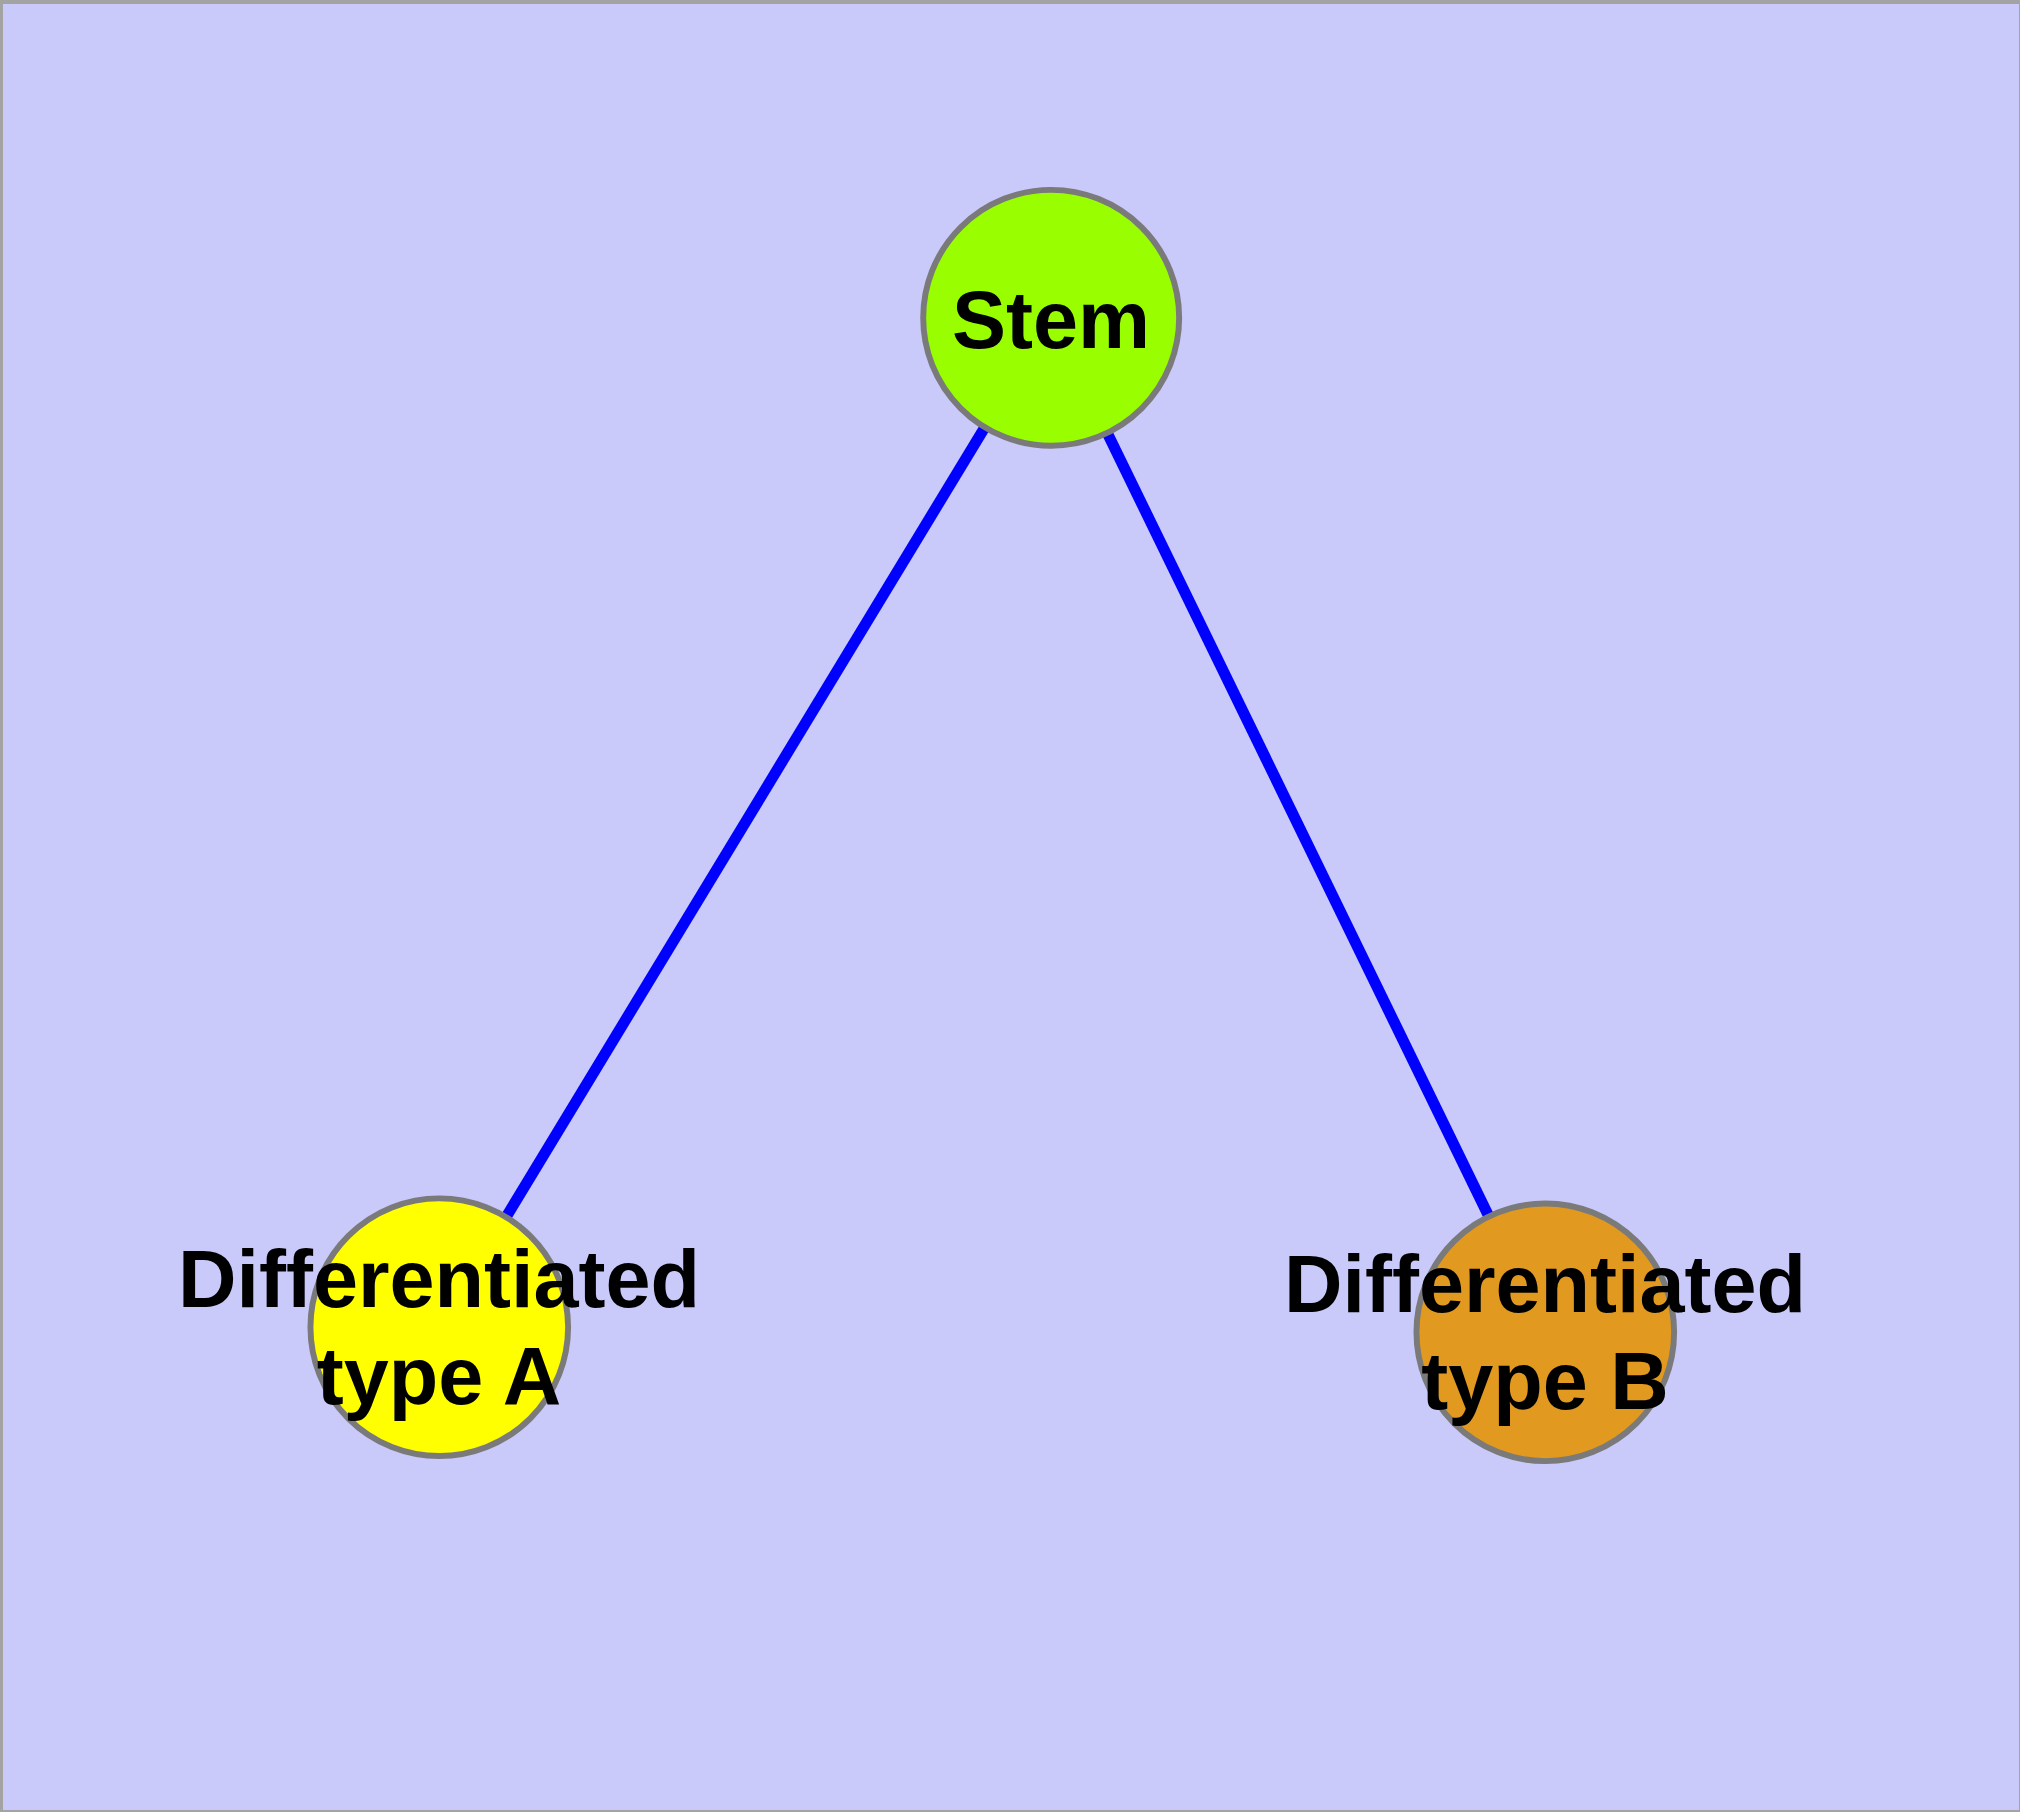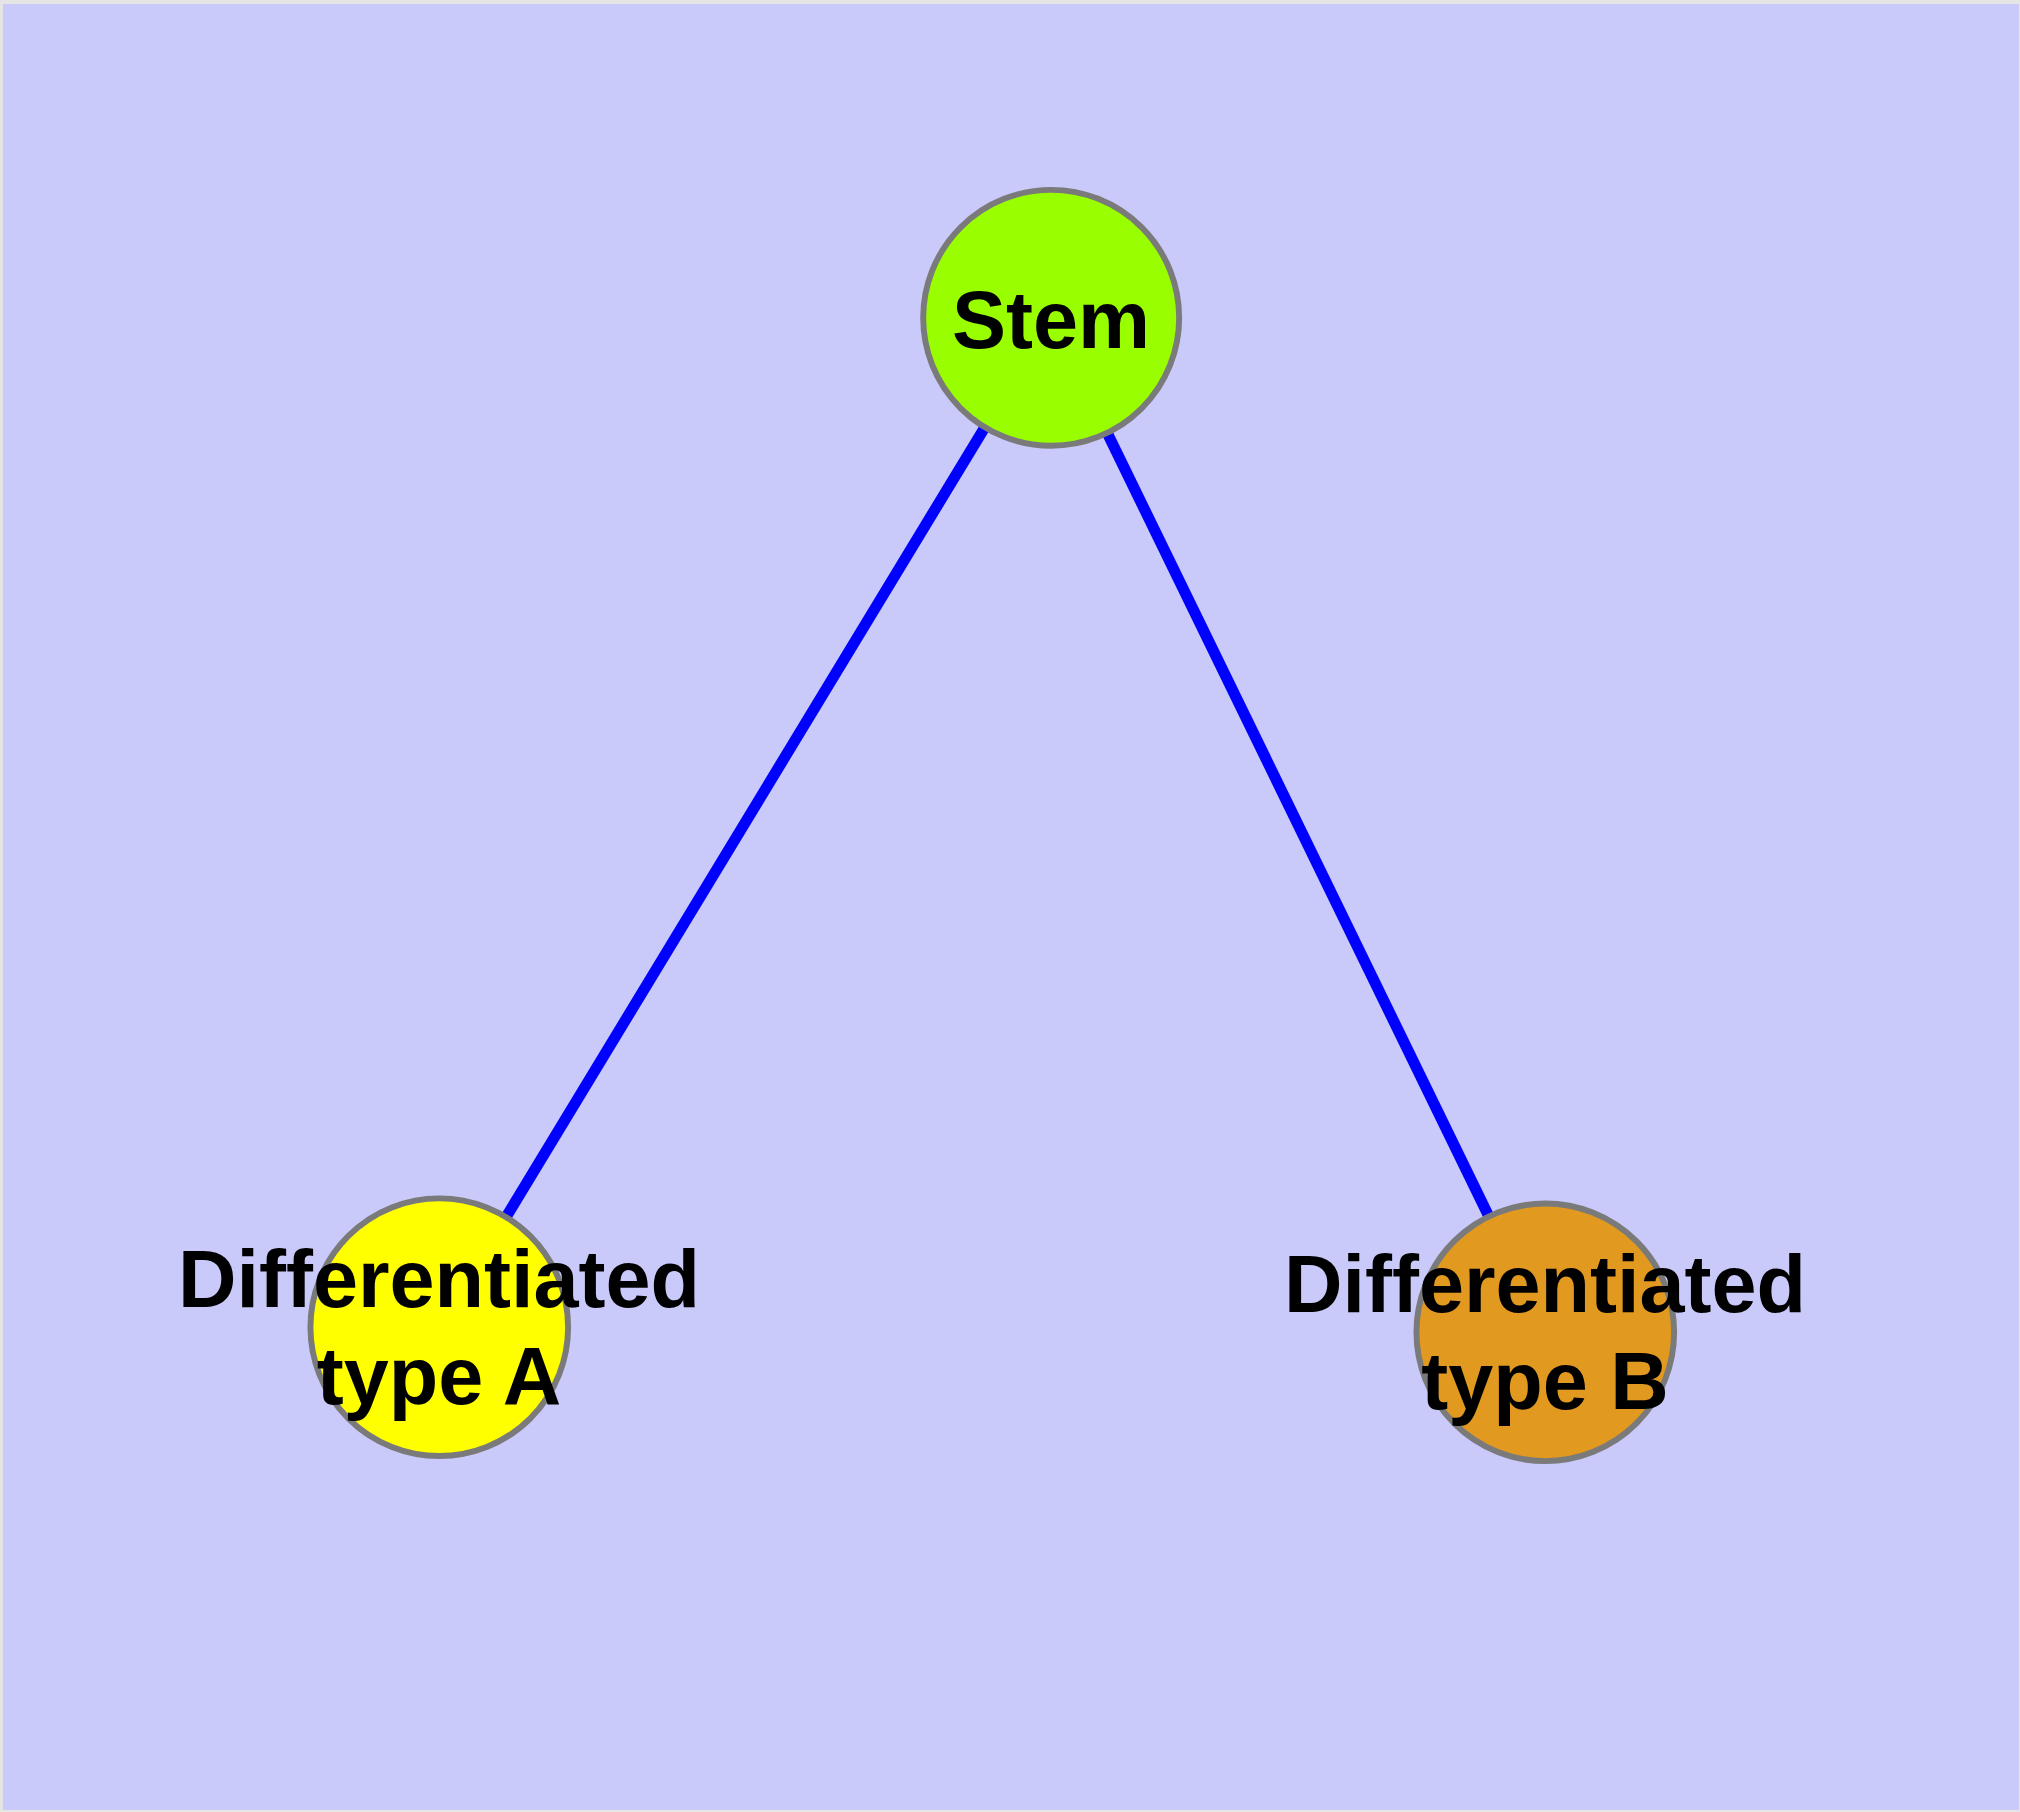--- a/index.html
+++ b/index.html
@@ -4,21 +4,21 @@
 <style>
   html, body {
     margin: 0;
     padding: 0;
     background: #ffffff;
   }
   .figure {
     position: relative;
     width: 2021px;
     height: 1812px;
-    background: #e5e5e5;
+    background: #a3a3a3;
     overflow: hidden;
     font-family: "Liberation Sans", sans-serif;
   }
   .plot-area {
     position: absolute;
     left: 2.5px;
     top: 4.2px;
     right: 2.5px;
     bottom: 2.5px;
   }

